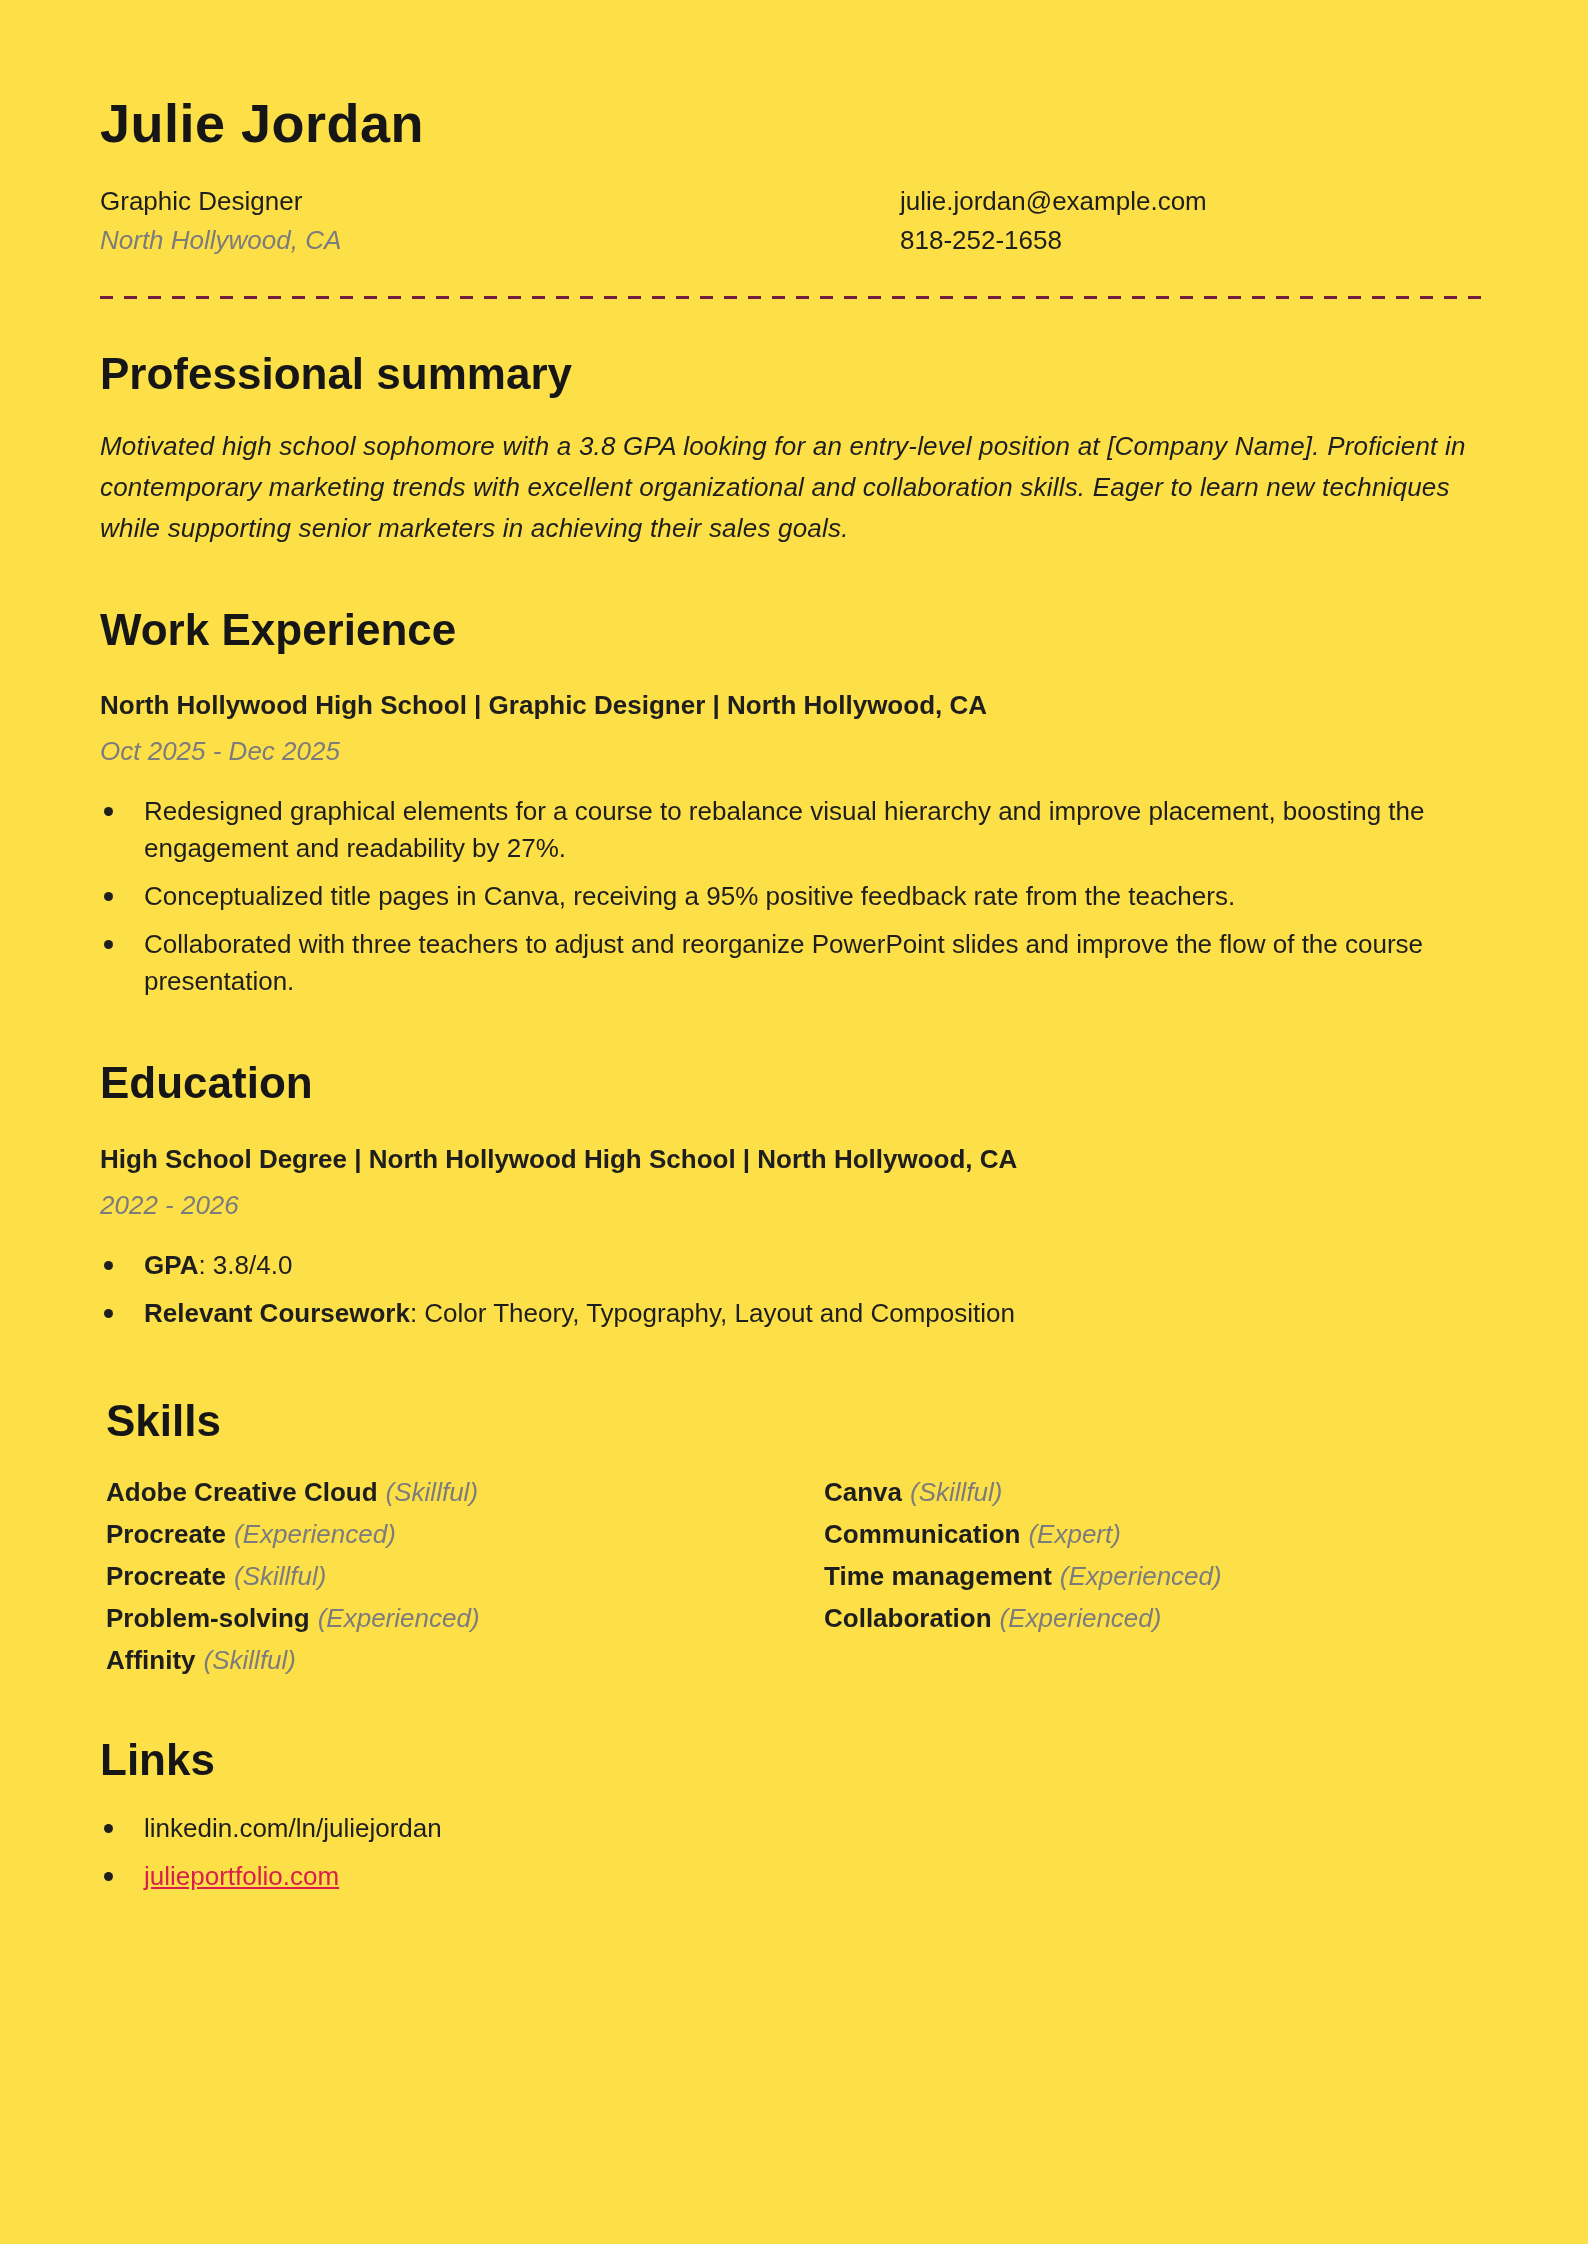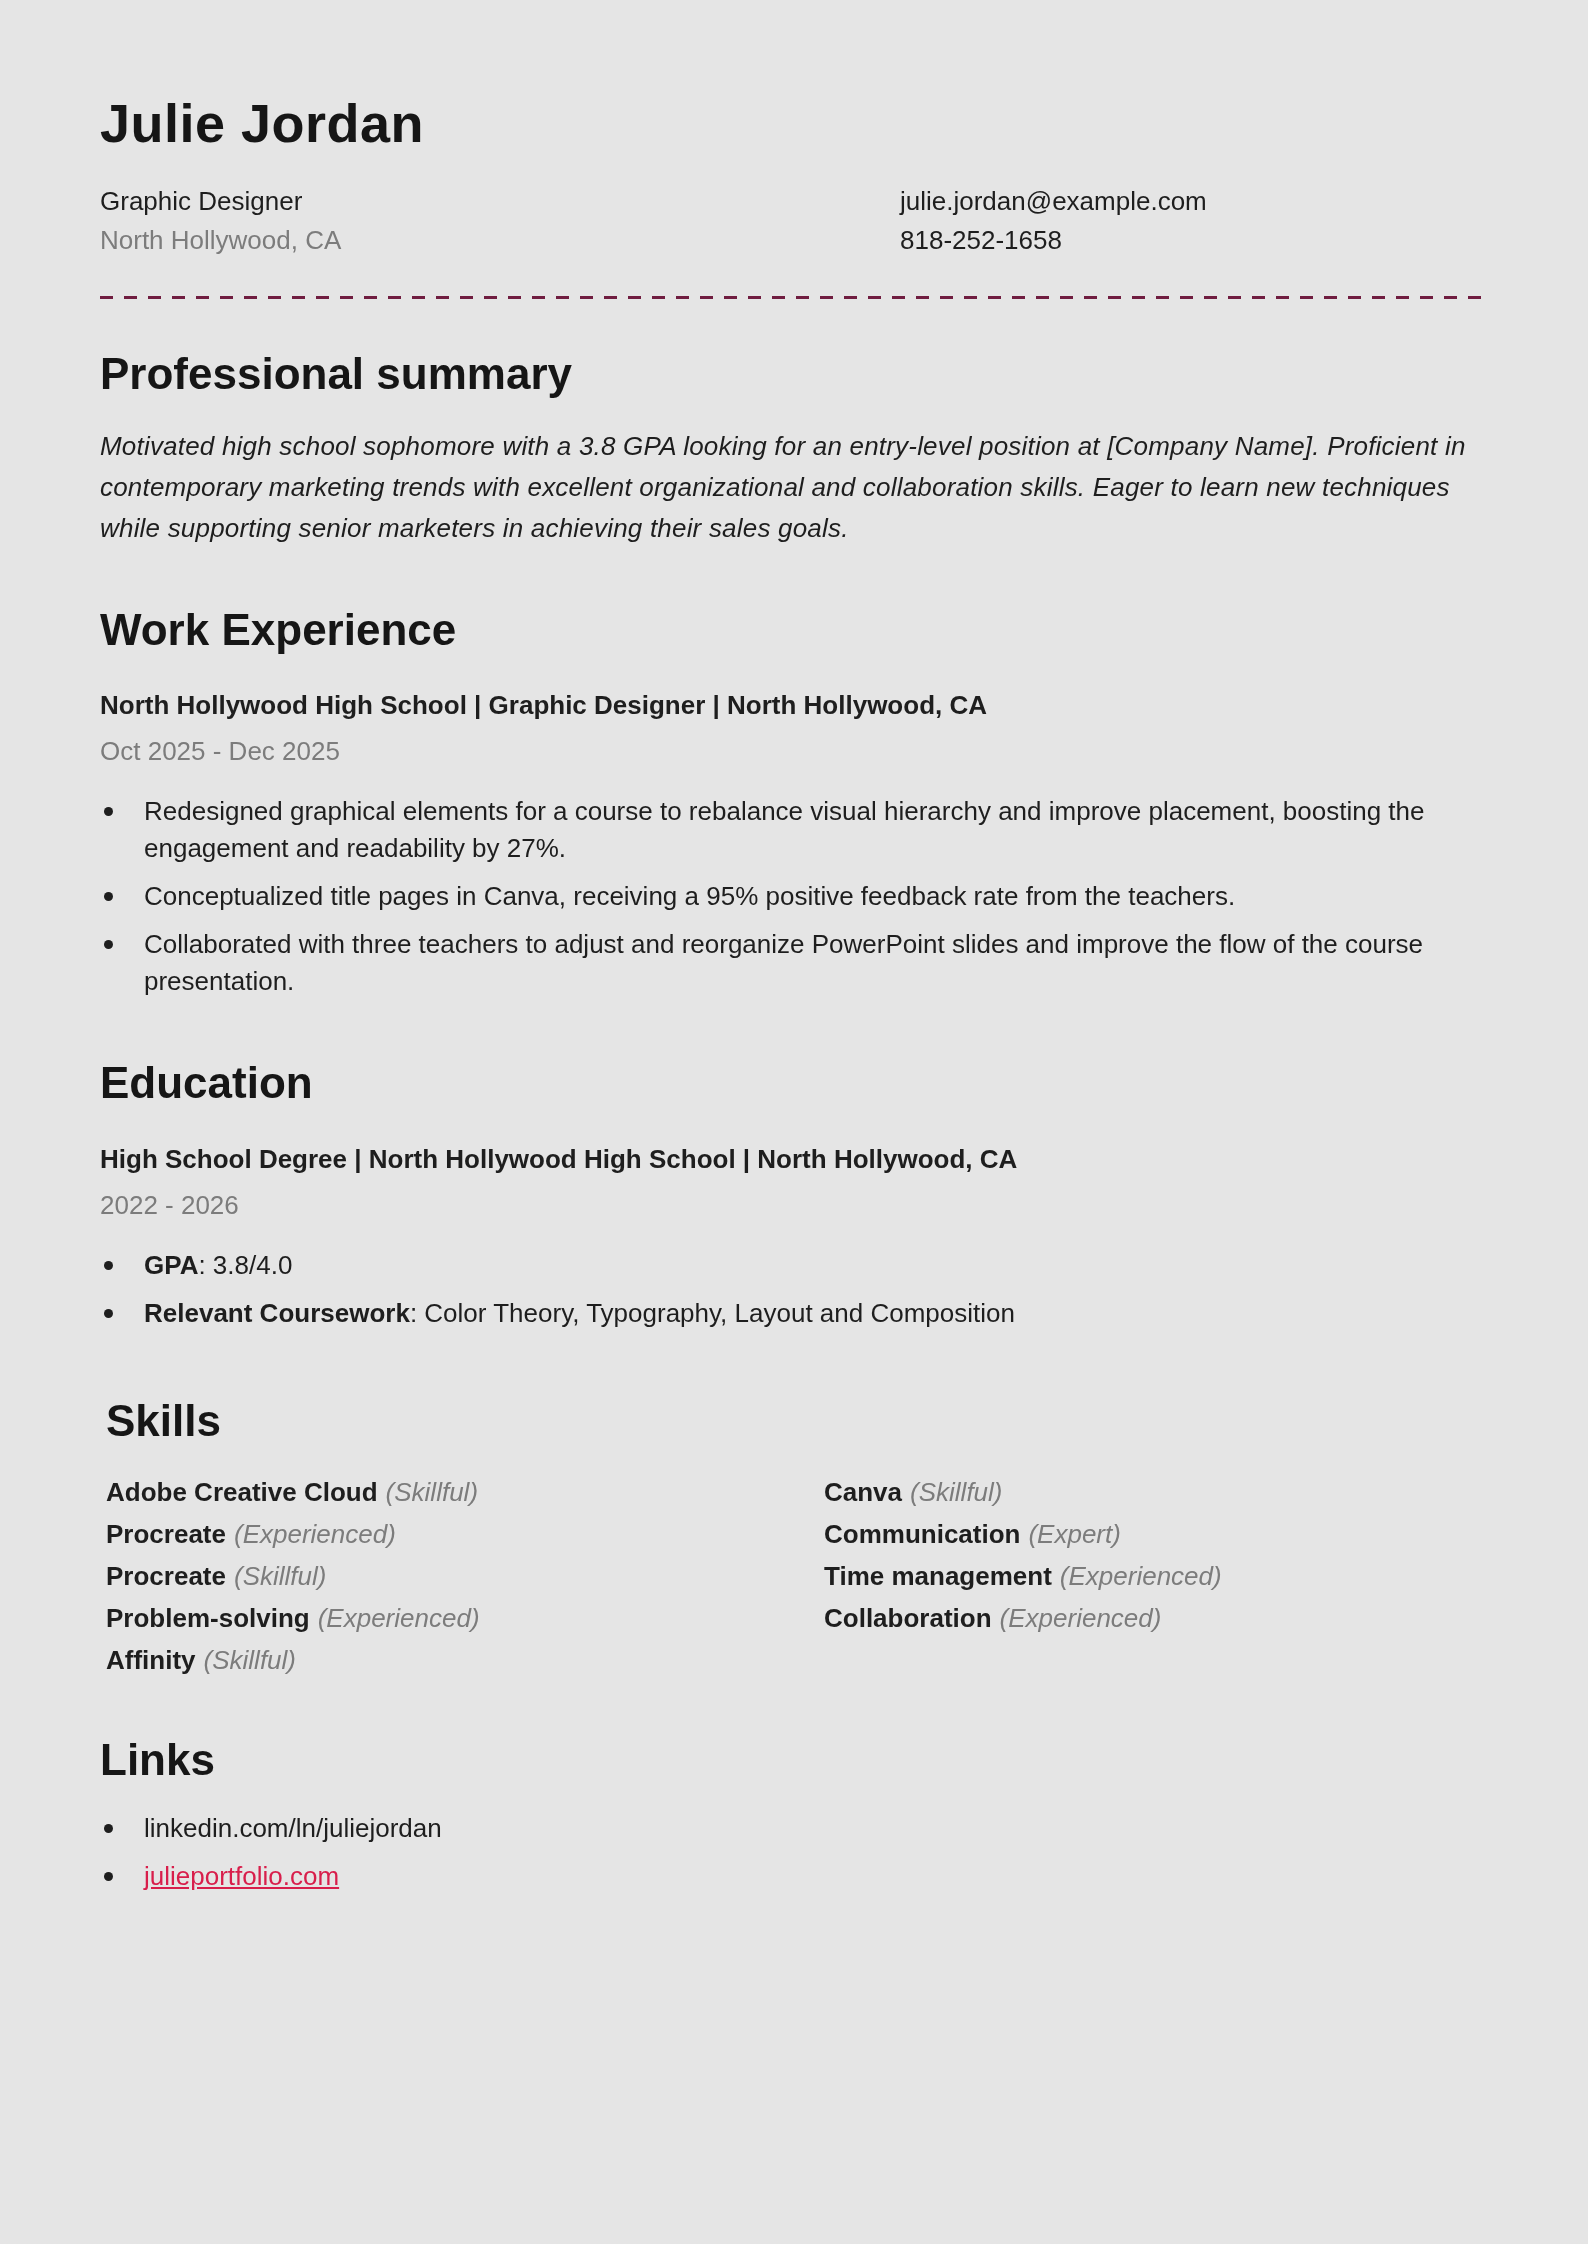--- a/index.html
+++ b/index.html
@@ -15,38 +15,38 @@
     min-height:2244px;
     font-family:"Liberation Sans", sans-serif;
     color:var(--text);
     font-size:26px;
     -webkit-font-smoothing:antialiased;
   }
   .page{
     width:1588px;
     min-height:2244px;
     padding:92px 100px 60px 100px;
-    background:#e5e5e5;
+    background:#fde047;
   }
   
   h1.name{
     font-size:54px;
     line-height:1.15;
     font-weight:bold;
     letter-spacing:.5px;
     color:#161616;
   }
   .header-cols{
     display:flex;
     margin-top:28px;
   }
   .header-left{width:800px;}
   .header-right{flex:1;}
   .header-line{line-height:1.5;height:39px;}
-  .muted-italic{color:var(--muted);}
+  .muted-italic{color:var(--muted);font-style:italic;}
   .divider{
     margin-top:36px;
     height:3px;
     background:repeating-linear-gradient(90deg, var(--divider) 0 13px, transparent 13px 24px);
     border:none;
   }
   
   h2.section-heading{
     font-size:44px;
     line-height:1.15;

